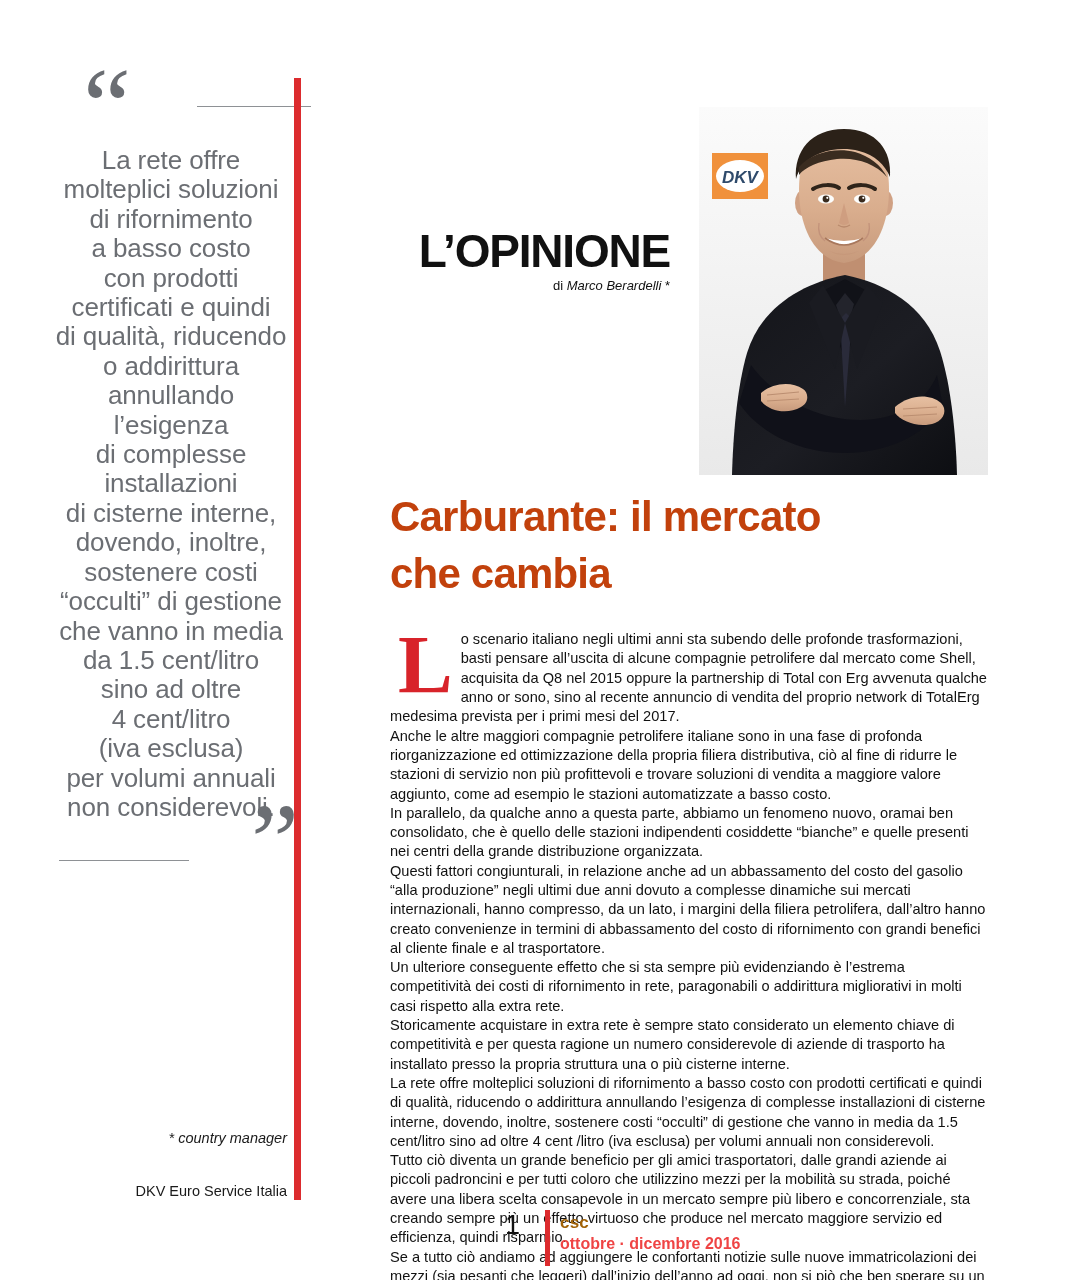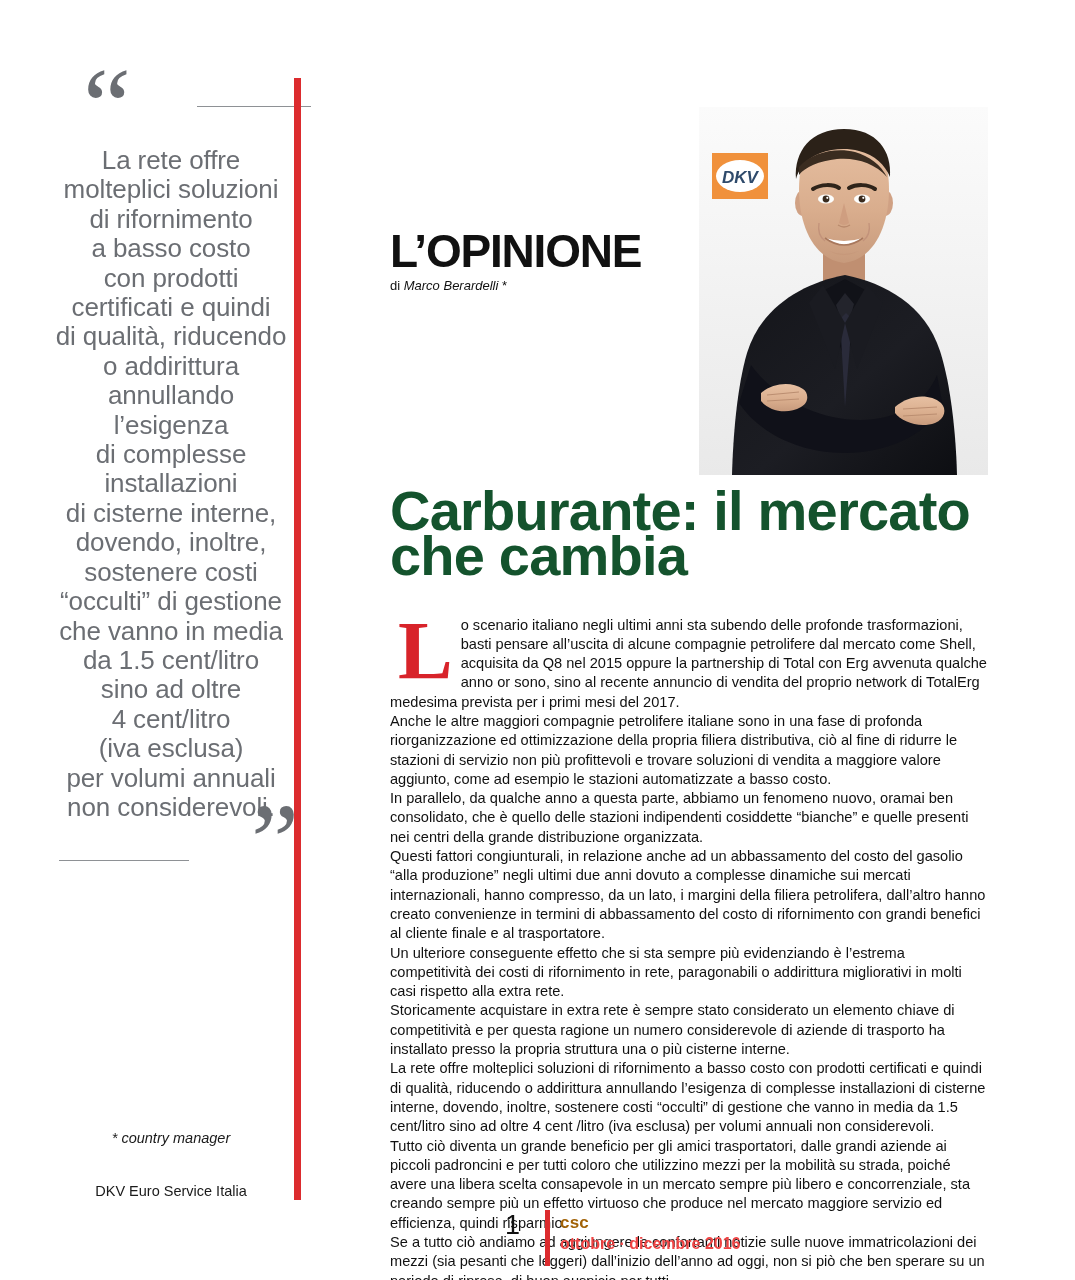--- a/index.html
+++ b/index.html
@@ -87,21 +87,21 @@
     top: -40px;
     font-size: 108px;
     letter-spacing: -2px;
   }
 
   .sidebar-credit {
     position: absolute;
     left: 0;
     right: 0;
     bottom: 8px;
-    text-align: center;
+    text-align: right;
     font-size: 14.5px;
     line-height: 21px;
     color: #1a1a1a;
   }
   .sidebar-credit .role {
     font-style: italic;
     display: block;
   }
   .sidebar-credit .company {
     display: block;
@@ -130,20 +130,21 @@
   .header-row {
     position: relative;
     height: 412px;
   }
 
   .masthead {
     position: absolute;
     left: 0;
     top: 158px;
     width: 280px;
+    text-align: right;
   }
   .masthead-title {
     font-size: 46px;
     font-weight: bold;
     letter-spacing: -1.2px;
     line-height: 1;
     color: #111;
   }
   .masthead-byline {
     margin-top: 5px;
@@ -163,24 +164,24 @@
     width: 289px;
     height: 368px;
     background: #14b8a6;
     overflow: hidden;
   }
   .photo svg { display: block; }
 
   
   .headline {
     margin-top: 6px;
-    font-size: 56px;
+    font-size: 42px;
     font-weight: bold;
-    line-height: 45px;
-    color: #14532d;
+    line-height: 57px;
+    color: #c2410c;
     letter-spacing: -0.8px;
   }
 
   
   .article {
     margin-top: 16px;
     font-size: 14.6px;
     line-height: 19.3px;
     color: #111;
     text-align: left;

